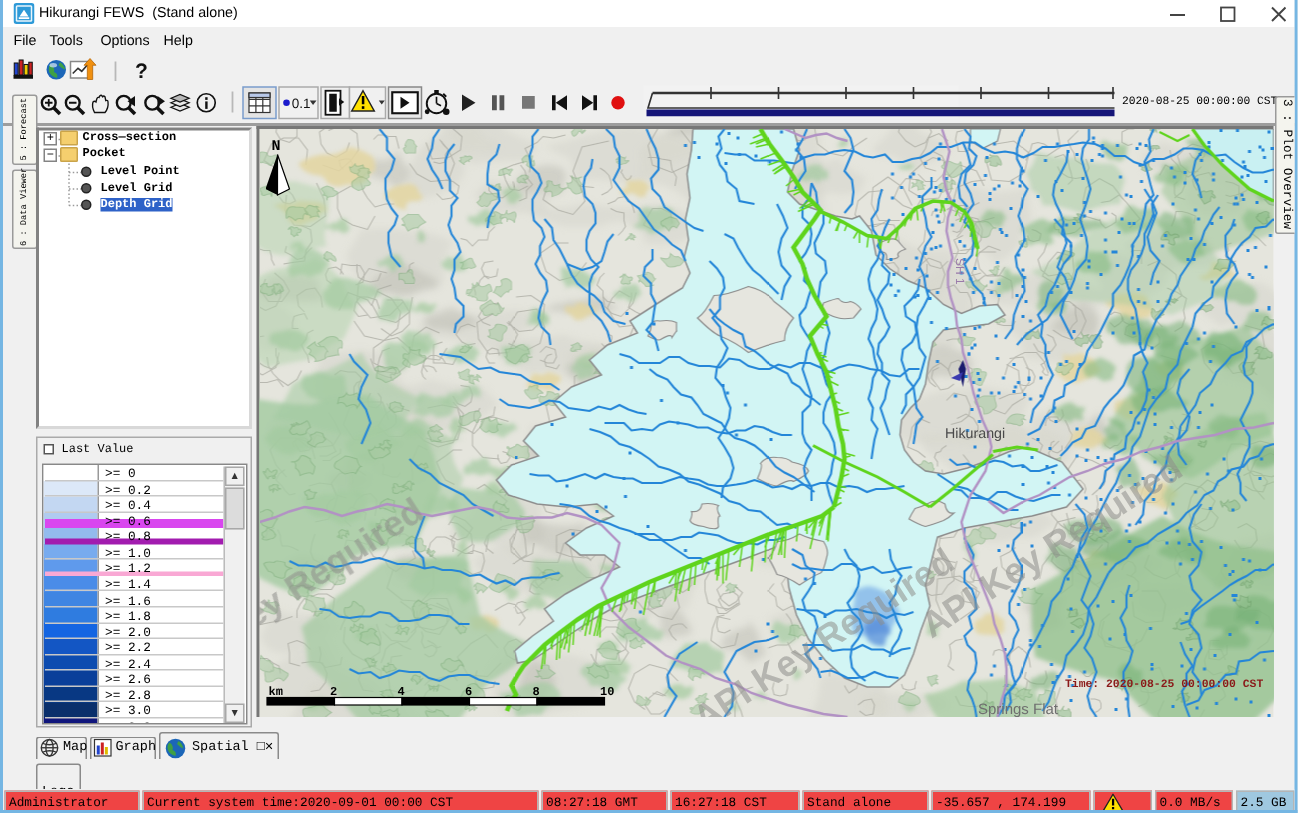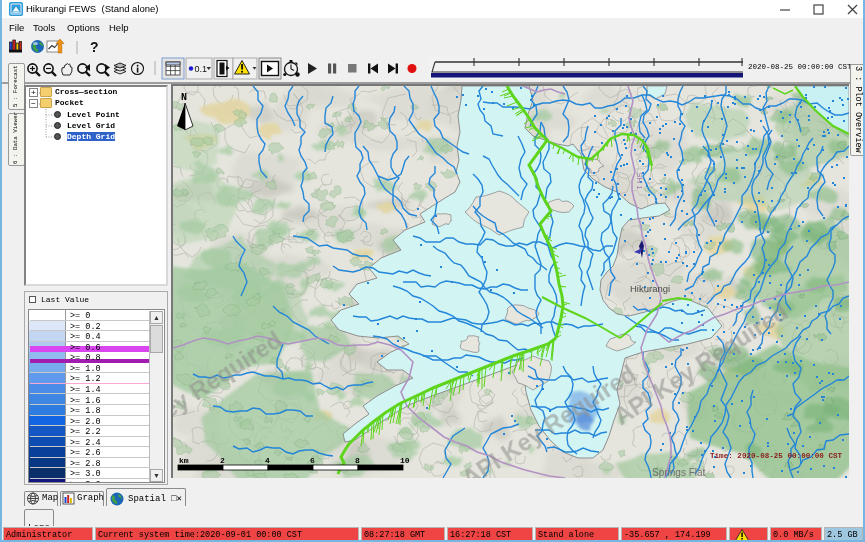--- a/index.html
+++ b/index.html
@@ -231,21 +231,21 @@
         </div>
         <div class="legrow" style="top:31.7px;border-bottom:6px solid #d946ef;">
           <div class="legtx">&gt;= 0.6</div>
         </div>
         <div class="legrow" style="top:42.2px;border-bottom:4px solid #a21caf;">
           <div class="legtx">&gt;= 0.8</div>
         </div>
         <div class="legrow" style="top:52.8px;border-bottom:1px solid #c8c8c8;">
           <div class="legtx">&gt;= 1.0</div>
         </div>
-        <div class="legrow" style="top:63.4px;border-bottom:1px solid #f9a8d4;">
+        <div class="legrow" style="top:63.4px;border-bottom:3px solid #f9a8d4;">
           <div class="legtx">&gt;= 1.2</div>
         </div>
         <div class="legrow" style="top:73.9px;border-bottom:1px solid #c8c8c8;">
           <div class="legtx">&gt;= 1.4</div>
         </div>
         <div class="legrow" style="top:84.5px;border-bottom:1px solid #c8c8c8;">
           <div class="legtx">&gt;= 1.6</div>
         </div>
         <div class="legrow" style="top:95.0px;border-bottom:1px solid #c8c8c8;">
           <div class="legtx">&gt;= 1.8</div>

